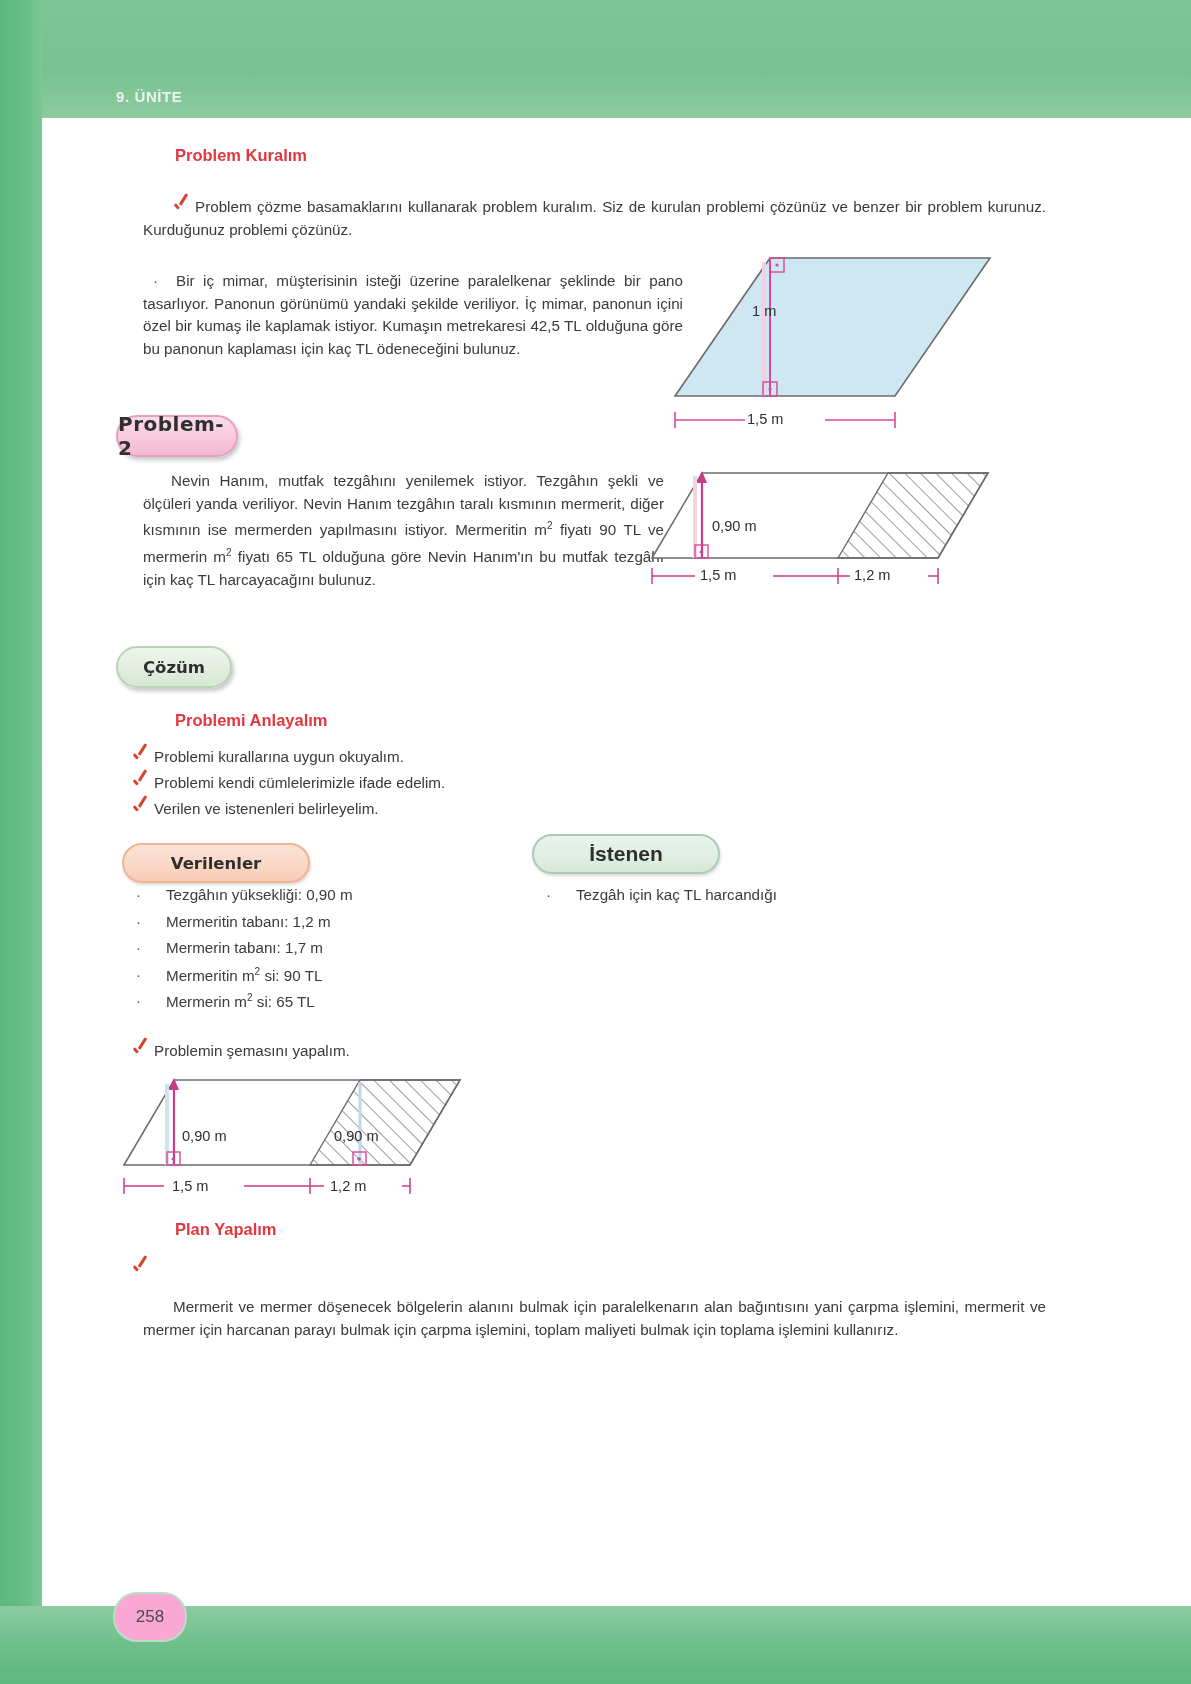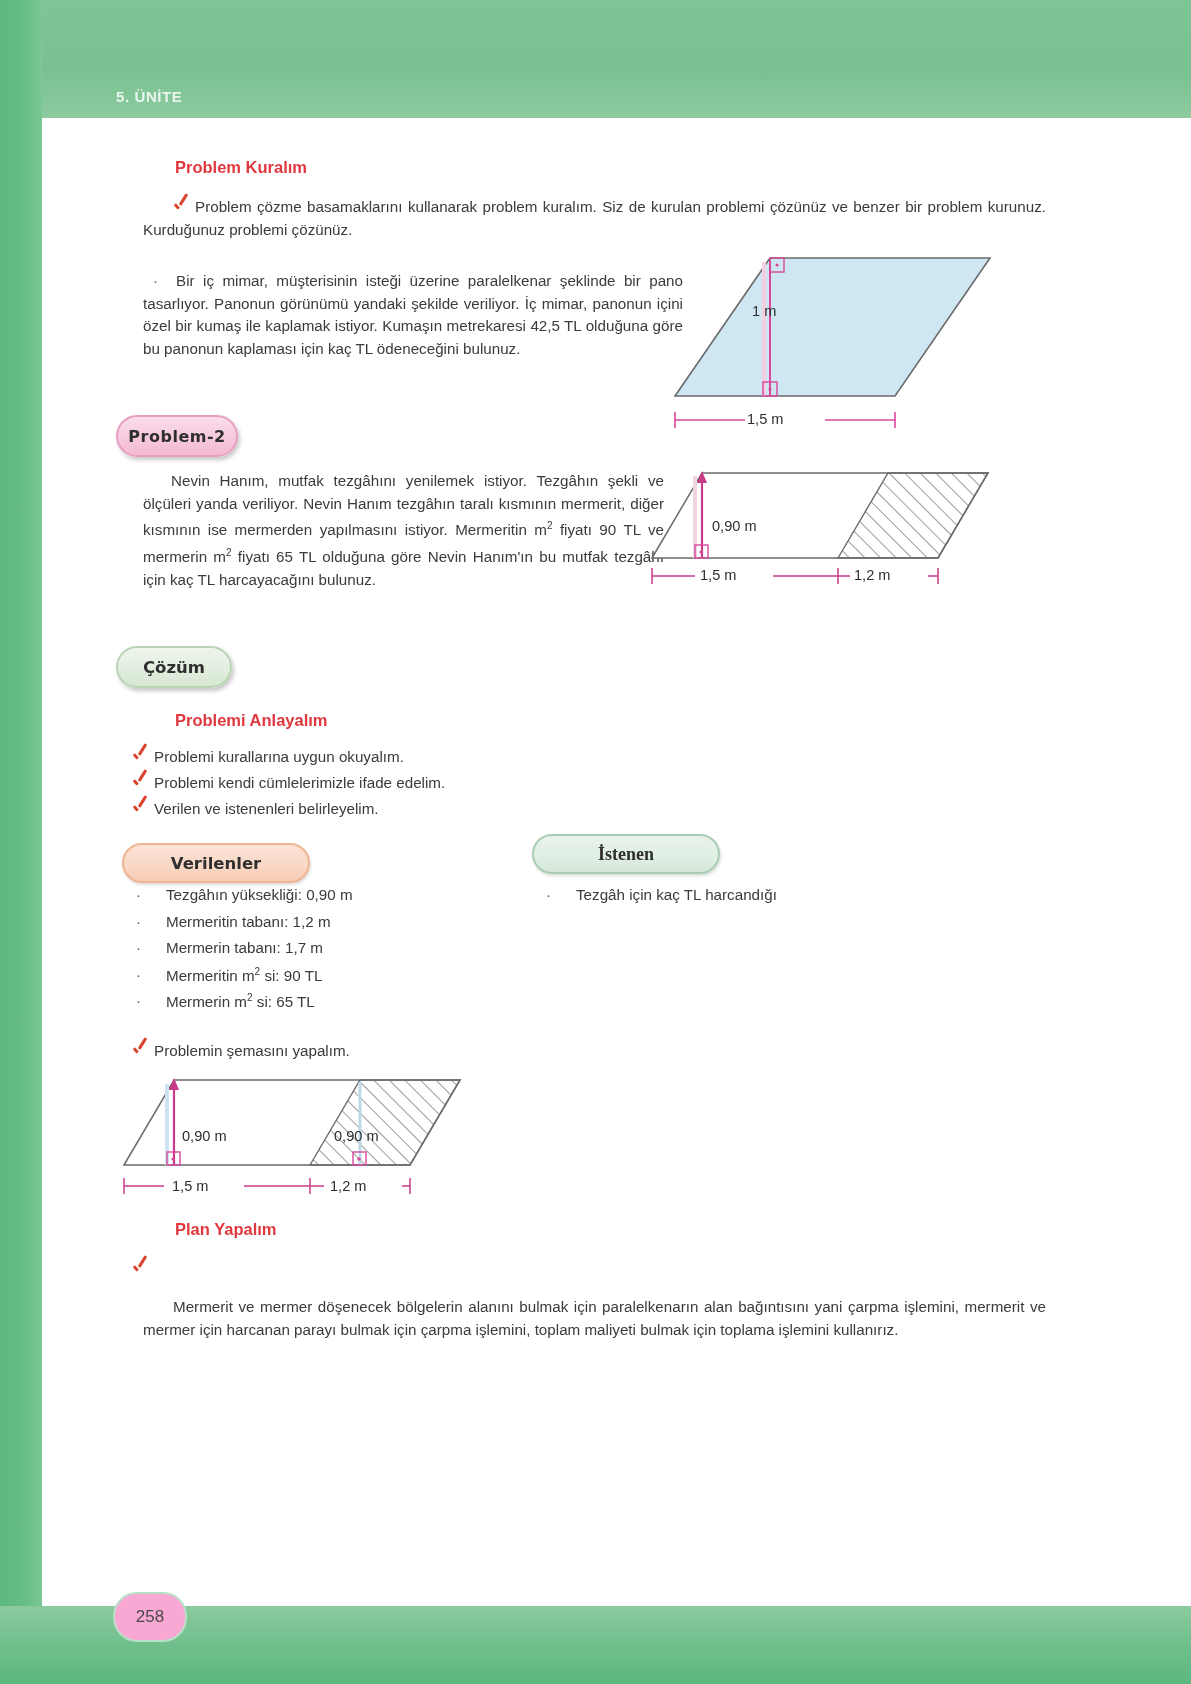--- a/index.html
+++ b/index.html
@@ -126,21 +126,21 @@
     align-items: center;
     justify-content: center;
     border-radius: 22px;
     font-weight: bold;
     box-shadow: 2px 3px 4px rgba(0,0,0,.22);
   }
   .pill-problem {
     background: linear-gradient(to bottom, #fbdde9 0%, #f7c9dd 55%, #f2b9d1 100%);
     border: 2px solid #e79ec0;
     color: #2f2f2f;
-    font-size: 16px;
+    font-size: 20px;
     letter-spacing: .5px;
     font-family: "DejaVu Sans", sans-serif;
   }
   .pill-cozum {
     background: linear-gradient(to bottom, #eef5ec 0%, #e2eedf 55%, #d6e8d3 100%);
     border: 2px solid #b9d4b4;
     color: #2f2f2f;
     font-size: 16.5px;
     font-family: "DejaVu Sans", sans-serif;
   }
@@ -149,23 +149,23 @@
     border: 2px solid #f0b394;
     color: #2f2f2f;
     font-size: 16.5px;
     box-shadow: 1px 2px 3px rgba(0,0,0,.14);
     font-family: "DejaVu Sans", sans-serif;
   }
   .pill-istenen {
     background: linear-gradient(to bottom, #eaf3ec 0%, #dfeee2 60%, #d6e8da 100%);
     border: 2px solid #a9cdb4;
     color: #2f2f2f;
-    font-size: 18px;
+    font-size: 21px;
     box-shadow: 1px 2px 3px rgba(0,0,0,.14);
-    font-family: Liberation Serif, serif;
+    font-family: Liberation Sans, sans-serif;
   }
 
   
   .bullet-list {
     position: absolute;
     font-size: 15.2px;
     color: #3b3b3b;
   }
   .bullet-row {
     display: flex;
@@ -191,25 +191,25 @@
     white-space: nowrap;
   }
 </style>
 </head>
 <body>
 
 <div class="page">
 
   <div class="left-band"></div>
   <div class="header-band"></div>
-  <div class="unit-label">5. ÜNİTE</div>
+  <div class="unit-label">9. ÜNİTE</div>
 
   <div class="content">
 
-    <div class="sec-title" style="left:133px; top:40px;text-align:right;">Problem Kuralım</div>
+    <div class="sec-title" style="left:133px; top:28px;text-align:right;">Problem Kuralım</div>
 
     <div class="para" style="left:69px; top:78px; width:903px; text-indent:30px;">
       <span class="check"></span><span>Problem çözme basamaklarını kullanarak problem kuralım. Siz de kurulan problemi çözünüz ve benzer bir problem kurunuz. Kurduğunuz problemi çözünüz.</span>
     </div>
 
     <div class="para" style="left:69px; top:152px; width:540px;">
       <span style="color:#555; padding-right:18px; padding-left:10px;">·</span><span>Bir iç mimar, müşterisinin isteği üzerine paralelkenar şeklinde bir pano tasarlıyor. Panonun görünümü yandaki şekilde veriliyor. İç mimar, panonun içini özel bir kumaş ile kaplamak istiyor. Kumaşın metrekaresi 42,5 TL olduğuna göre bu panonun kaplaması için kaç TL ödeneceğini bulunuz.</span>
     </div>
 
     <svg class="fig" style="left:600px; top:130px;" width="360" height="190" viewBox="0 0 360 190">

